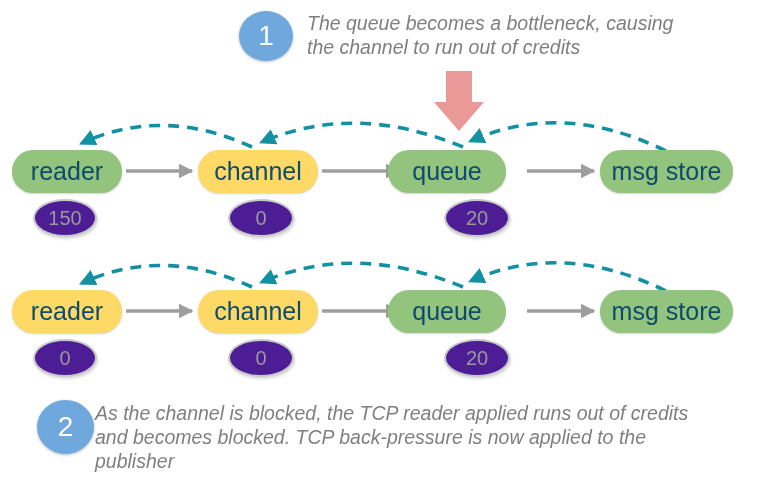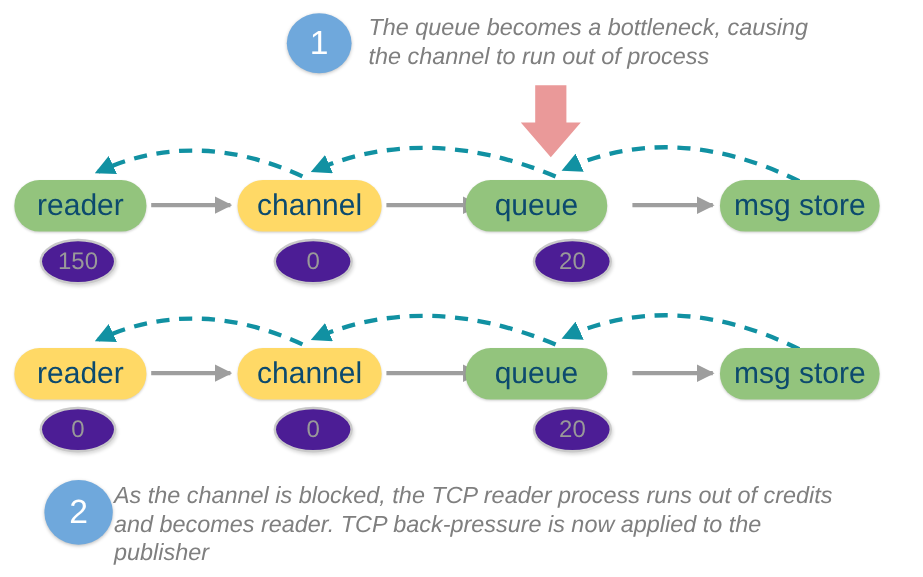--- a/index.html
+++ b/index.html
@@ -85,21 +85,21 @@
       <path d="M 463,287 Q 355,242 262,282" marker-end="url(#tealHead)"></path>
       <path d="M 666,291 Q 562,240 471,281" marker-end="url(#tealHead)"></path>
     </g>
 
     <polygon points="446,71 472,71 472,102 484,102 459,131 434,102 446,102" fill="#ea9999"></polygon>
   </svg>
 
   <div class="badge badge1">1</div>
   <div class="callout-text ctext1">
     <div>The queue becomes a bottleneck, causing</div>
-    <div>the channel to run out of process</div>
+    <div>the channel to run out of credits</div>
   </div>
 
   <div class="node rowA col-reader" style="background: rgb(147, 196, 125);">reader</div>
   <div class="node rowA col-channel" style="background: rgb(255, 217, 102);">channel</div>
   <div class="node rowA col-queue" style="background: rgb(147, 196, 125);">queue</div>
   <div class="node rowA col-store" style="background: rgb(147, 196, 125);">msg store</div>
 
   <div class="credit crowA cr-reader">150</div>
   <div class="credit crowA cr-channel">0</div>
   <div class="credit crowA cr-queue">20</div>
@@ -108,18 +108,18 @@
   <div class="node rowB col-channel" style="background: rgb(255, 217, 102);">channel</div>
   <div class="node rowB col-queue" style="background: rgb(147, 196, 125);">queue</div>
   <div class="node rowB col-store" style="background: rgb(147, 196, 125);">msg store</div>
 
   <div class="credit crowB cr-reader">0</div>
   <div class="credit crowB cr-channel">0</div>
   <div class="credit crowB cr-queue">20</div>
 
   <div class="badge badge2">2</div>
   <div class="callout-text ctext2">
-    <div>As the channel is blocked, the TCP reader process runs out of credits</div>
-    <div>and becomes reader. TCP back-pressure is now applied to the</div>
+    <div>As the channel is blocked, the TCP reader applied runs out of credits</div>
+    <div>and becomes blocked. TCP back-pressure is now applied to the</div>
     <div>publisher</div>
   </div>
 
 </div>
 
 </body></html>

